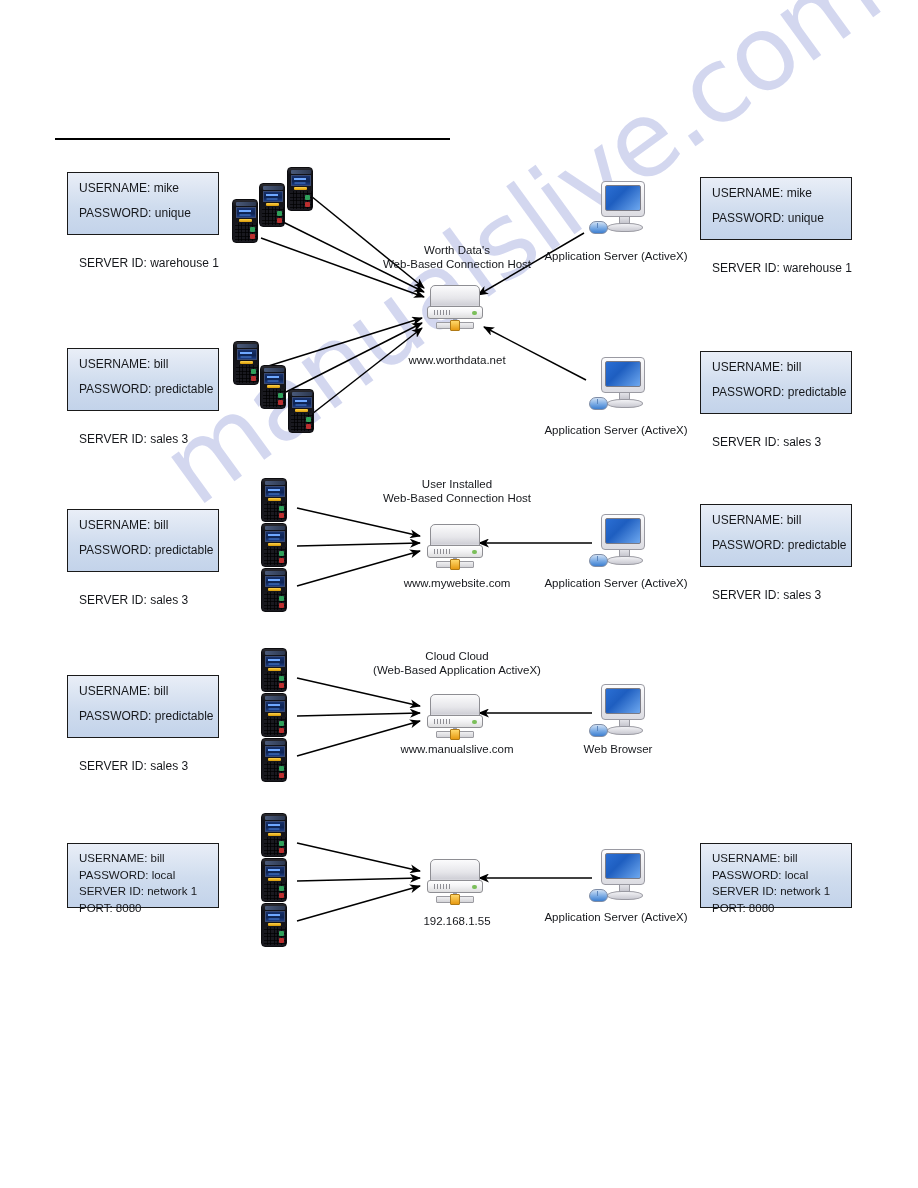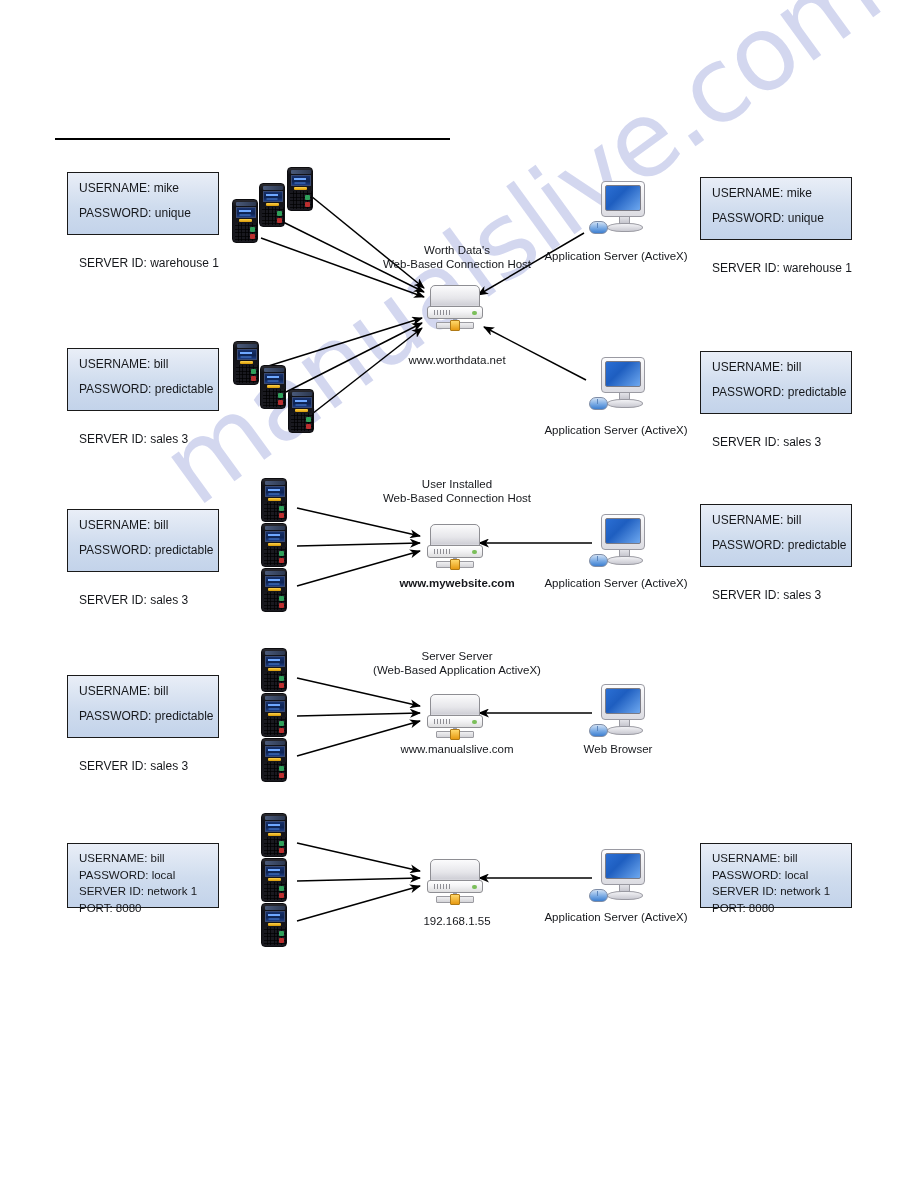--- a/index.html
+++ b/index.html
@@ -300,21 +300,21 @@
   </div>
   <div class="server" style="left:426px;top:524px;">
     <div class="body"></div>
       <div class="lip"></div>
       <div class="vents"></div>
       <div class="led"></div>
     <div class="stem"></div>
       <div class="bar"></div>
       <div class="knob"></div>
   </div>
-  <div class="cap c" style="left:457px;top:577px;font-weight:bold;">www.mywebsite.com</div>
+  <div class="cap c" style="left:457px;top:577px;">www.mywebsite.com</div>
 
   <div class="pc" style="left:587px;top:514px;">
     <div class="mon"></div>
       <div class="scr"></div>
       <div class="neck"></div>
       <div class="base"></div>
       <div class="mouse"></div>
   </div>
   <div class="cap c" style="left:616px;top:577px;">Application Server (ActiveX)</div>
 
@@ -343,21 +343,21 @@
   <div class="hh" style="left:261px;top:738px;">
     <div class="top"></div>
       <div class="disp"></div>
       <div class="ybar"></div>
       <div class="keys"></div>
       <div class="kgreen"></div>
       <div class="kred"></div>
   </div>
 
   <div class="cap c" style="left:457px;top:650px;">
-    <div>Server Server</div>
+    <div>Cloud Cloud</div>
     <div>(Web-Based Application ActiveX)</div>
   </div>
   <div class="server" style="left:426px;top:694px;">
     <div class="body"></div>
       <div class="lip"></div>
       <div class="vents"></div>
       <div class="led"></div>
     <div class="stem"></div>
       <div class="bar"></div>
       <div class="knob"></div>

